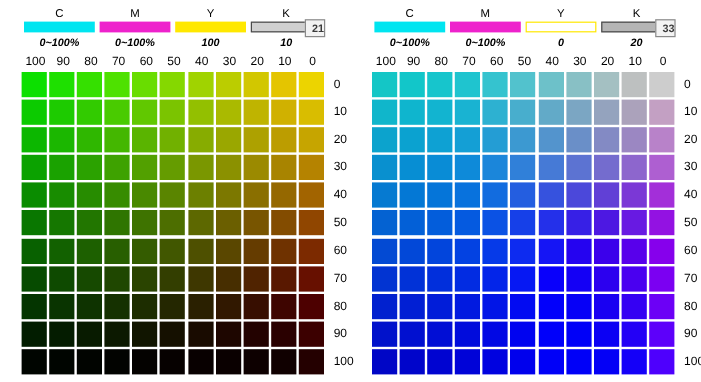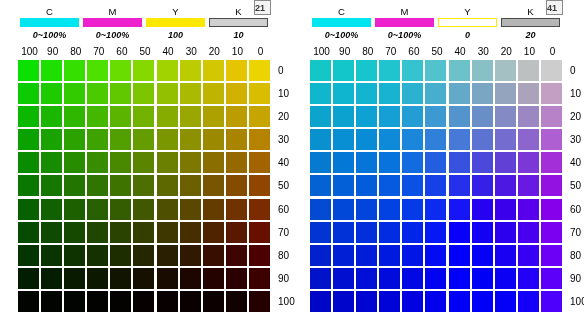--- a/index.html
+++ b/index.html
@@ -61,30 +61,30 @@
     font-style: italic;
     font-weight: bold;
     color: #000;
     margin-top: 2px;
     white-space: nowrap;
   }
 
   
   .page-badge {
     position: absolute;
-    top: 0;
+    top: 16px;
     left: 254px;
     width: 17px;
     height: 15px;
     border: 1px solid #8a8a8a;
     background: #f3f3f3;
     font-size: 9px;
     font-weight: bold;
     line-height: 15px;
-    text-align: left;
+    text-align: right;
     color: #3b3b3b;
     box-sizing: border-box;
   }
 
   
   .col-headers {
     position: absolute;
     left: 18px;
     top: 46px;
     display: flex;
@@ -336,21 +336,21 @@
           <div class="legend-name">Y</div>
           <div class="legend-swatch" style="background: rgb(255, 255, 255); border: 1.5px solid rgb(255, 232, 0);"></div>
           <div class="legend-value">0</div>
         </div>
         <div class="legend-col">
           <div class="legend-name">K</div>
           <div class="legend-swatch" style="background: rgb(181, 181, 181); border: 1.5px solid rgb(74, 74, 74);"></div>
           <div class="legend-value">20</div>
         </div>
       </div>
-      <div class="page-badge">41</div>
+      <div class="page-badge">33</div>
       <div class="col-headers">
         <div class="col-head">100</div>
         <div class="col-head">90</div>
         <div class="col-head">80</div>
         <div class="col-head">70</div>
         <div class="col-head">60</div>
         <div class="col-head">50</div>
         <div class="col-head">40</div>
         <div class="col-head">30</div>
         <div class="col-head">20</div>

